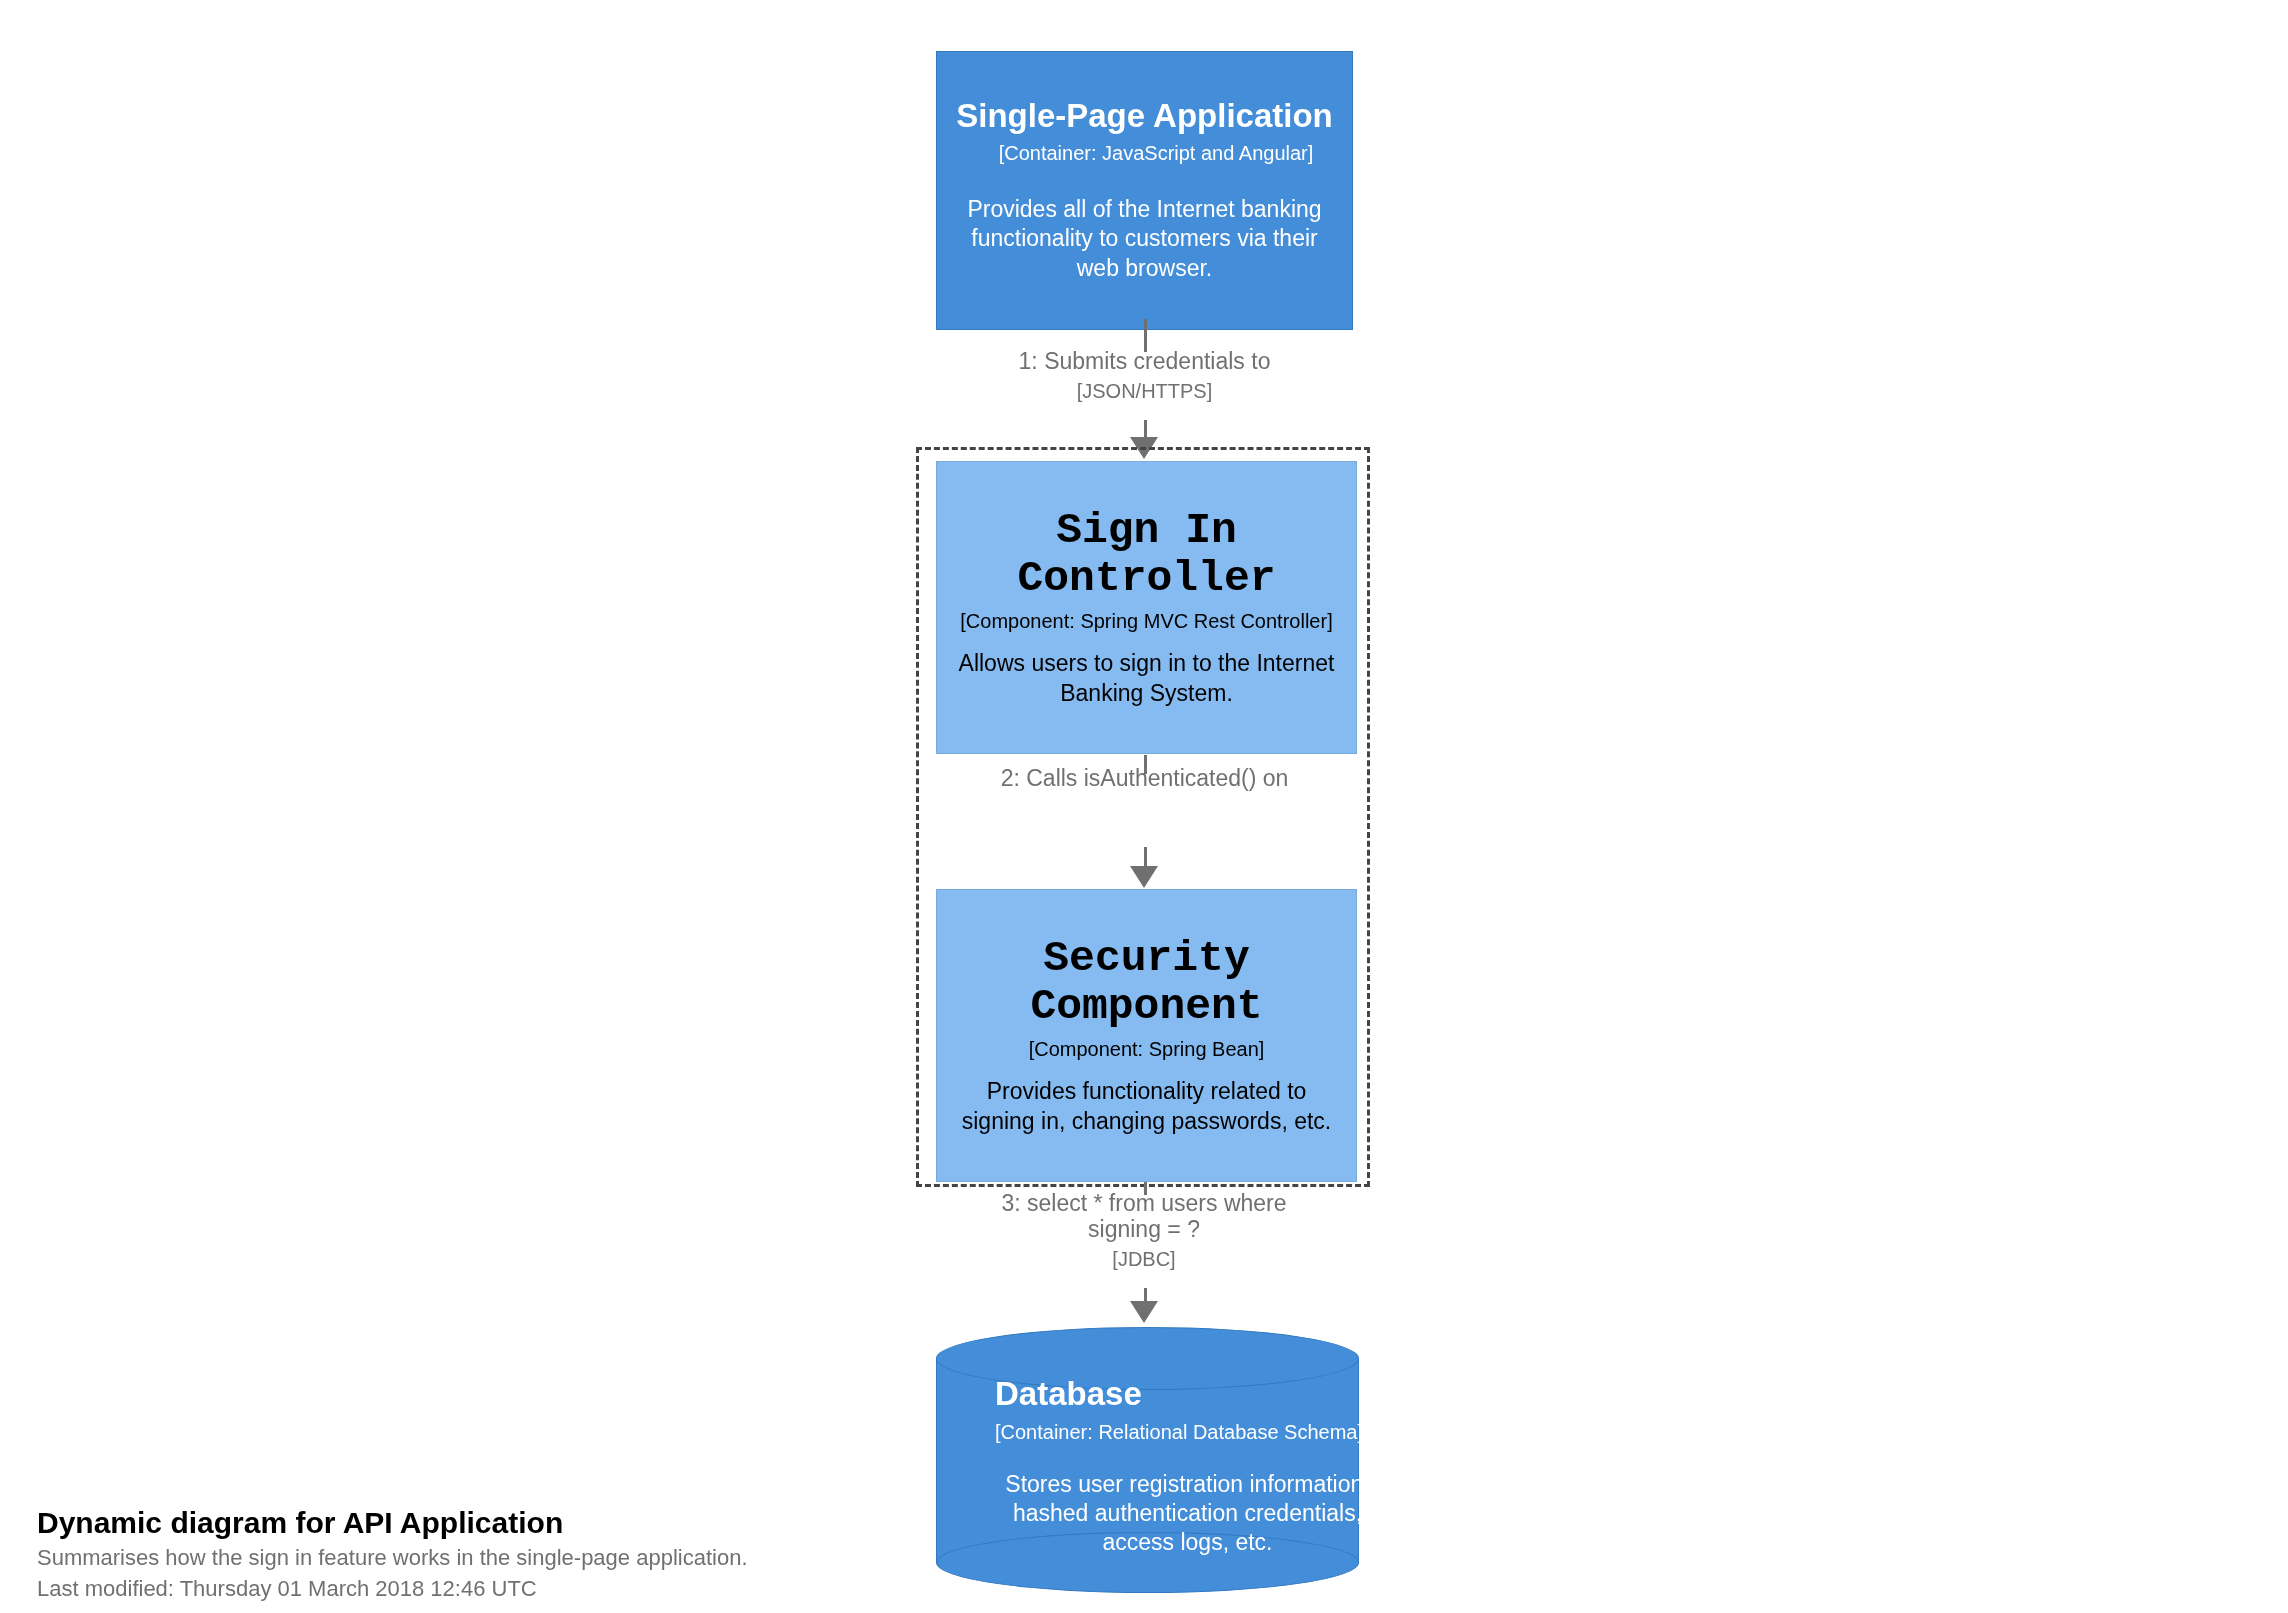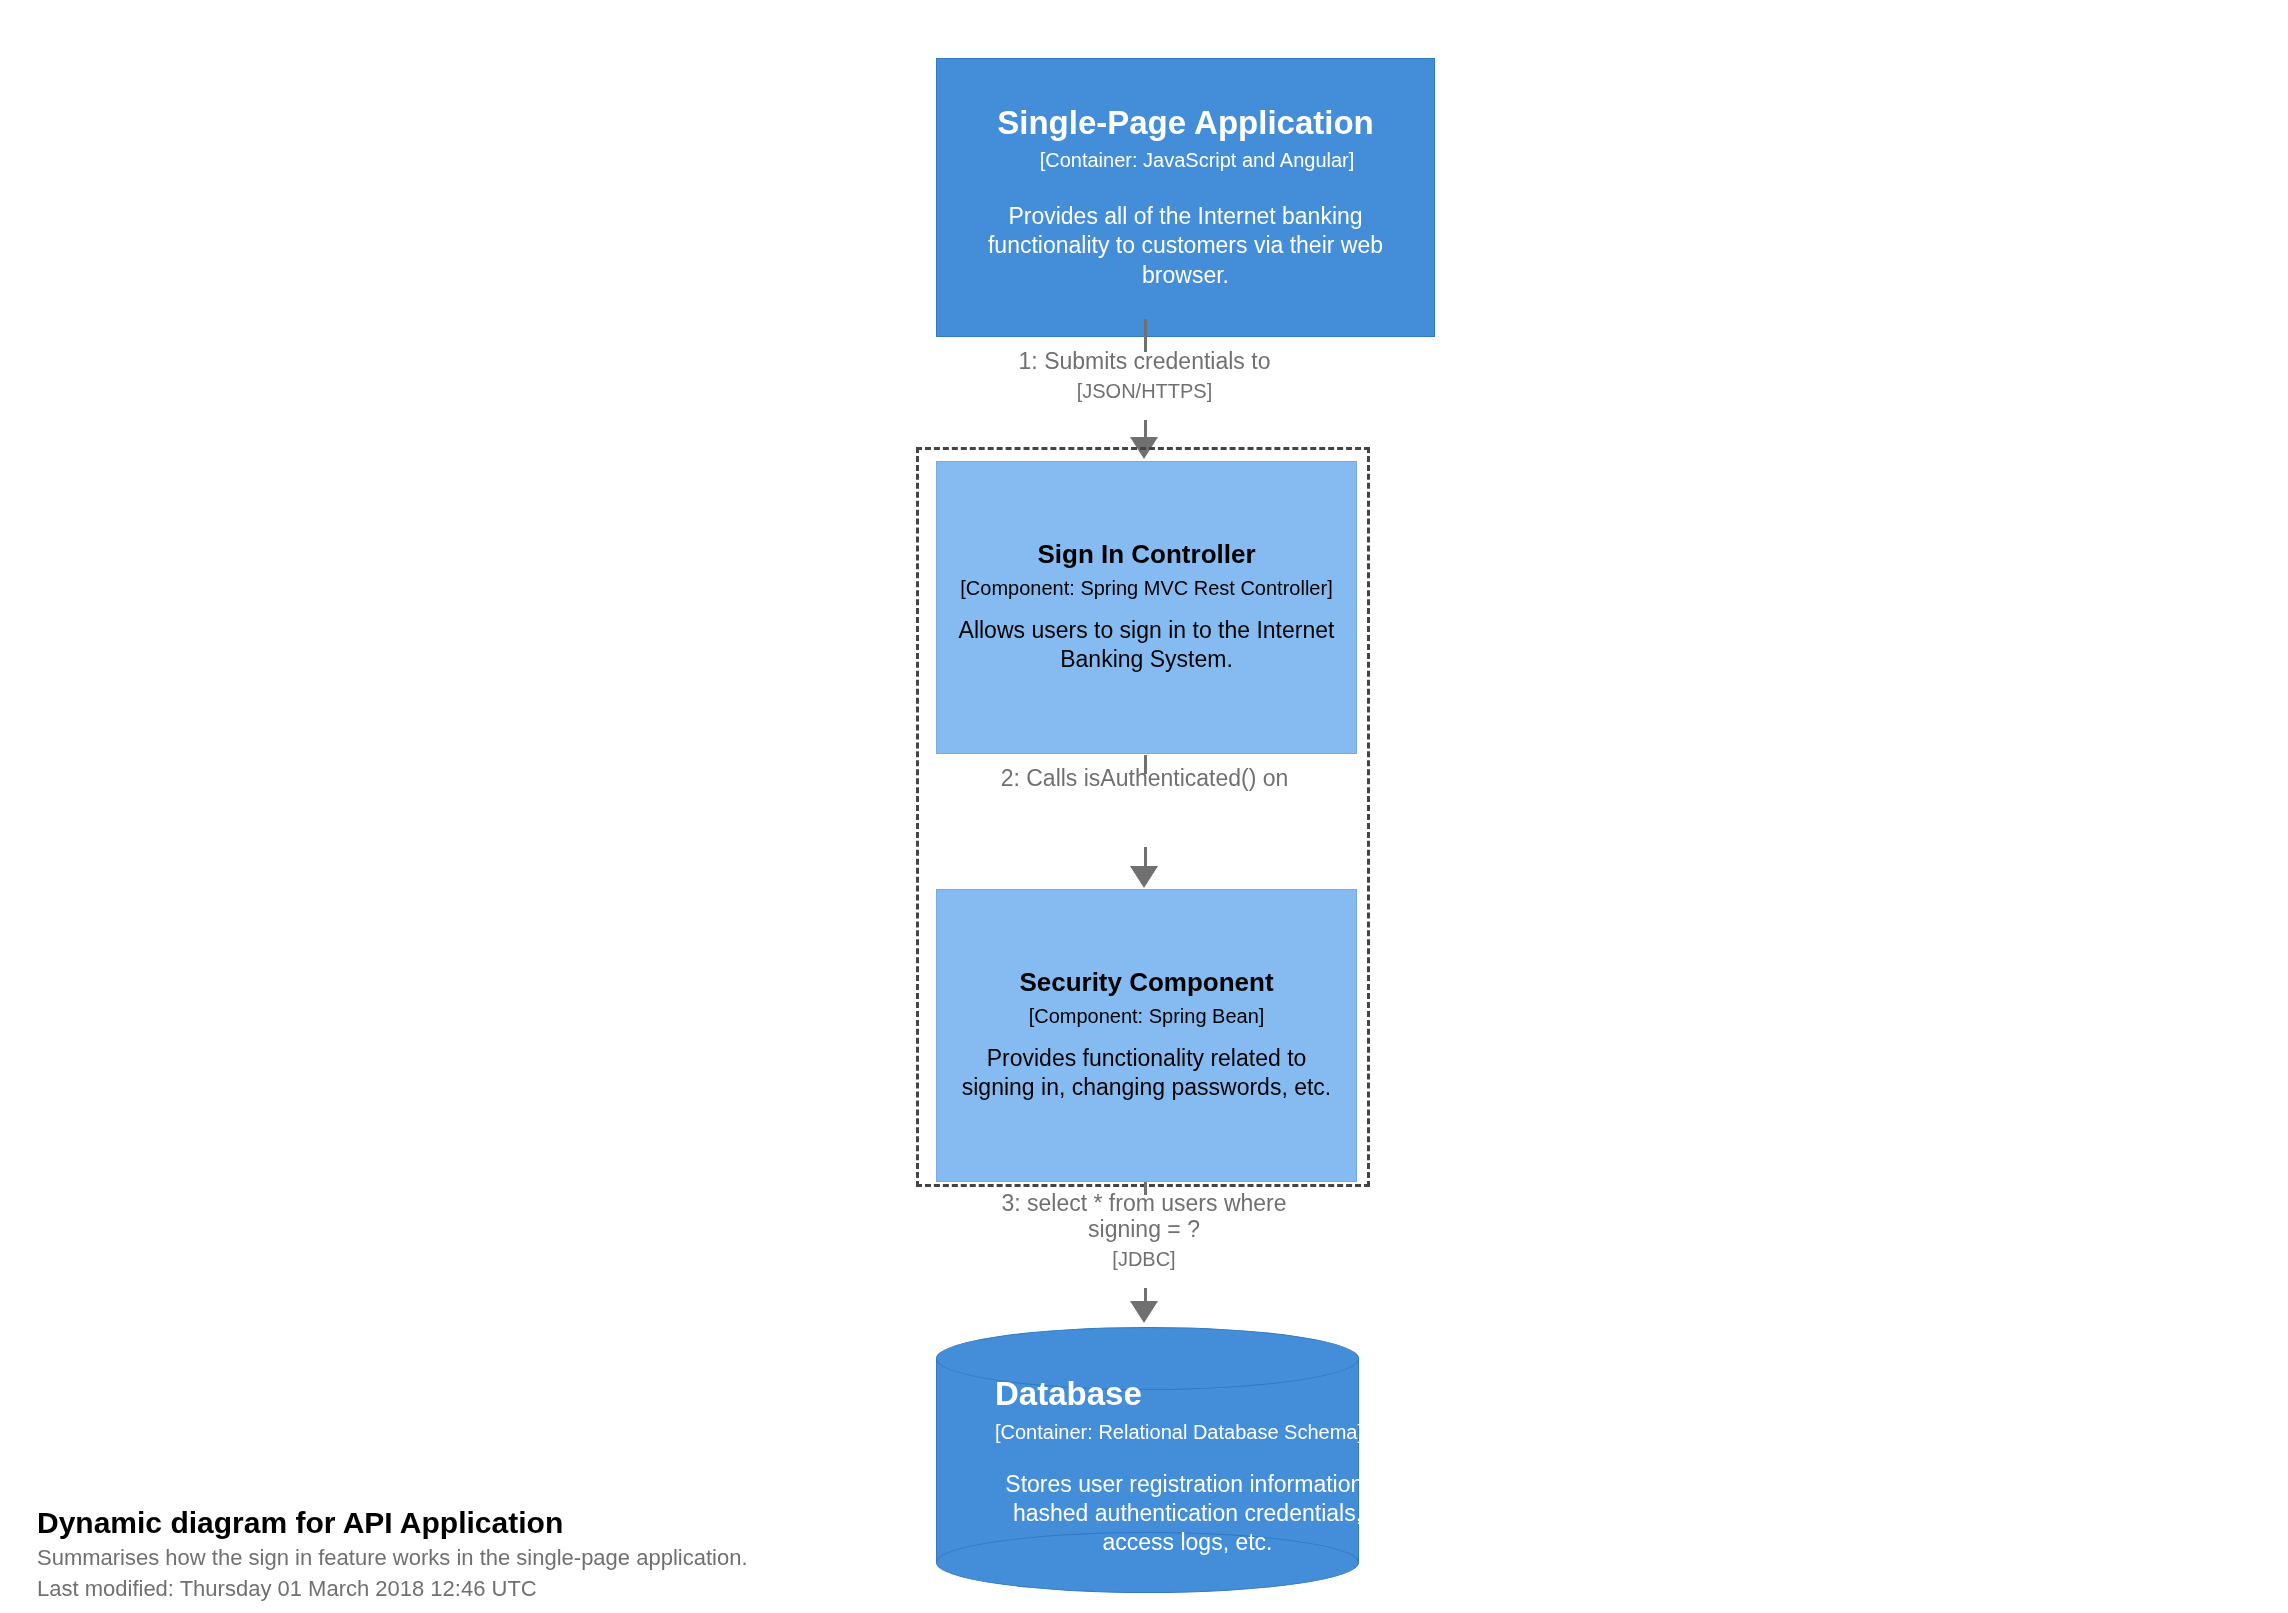--- a/index.html
+++ b/index.html
@@ -45,22 +45,22 @@
     margin: 0;
   }
   .node-desc {
     line-height: 1.28;
     margin: 0;
   }
 
   
   #spa-node {
     left: 936px;
-    top: 58px;
-    width: 499px;
+    top: 51px;
+    width: 417px;
     height: 279px;
     background: #438DD9;
     border: 0.9px solid #3179c0;
     color: #ffffff;
   }
   #spa-node .node-title { font-size: 33px; }
   #spa-node .node-tech  { font-size: 20px; margin-top: 7.4px; margin-left: 23px; }
   #spa-node .node-desc  { font-size: 23px; margin-top: 29.5px; }
 
   
@@ -74,21 +74,21 @@
     top: 461px;
     width: 421px;
     height: 293px;
   }
   #security-node {
     left: 936px;
     top: 889px;
     width: 421px;
     height: 293px;
   }
-  .component-node .node-title { font-size: 26px; }
+  .component-node .node-title { font-size: 43px; font-family: Liberation Mono, monospace; }
   .component-node .node-tech  { font-size: 20px; margin-top: 7.4px; }
   .component-node .node-desc  { font-size: 23px; margin-top: 16px; }
 
   
   #api-boundary {
     position: absolute;
     left: 916px;
     top: 447px;
     width: 454px;
     height: 740px;

